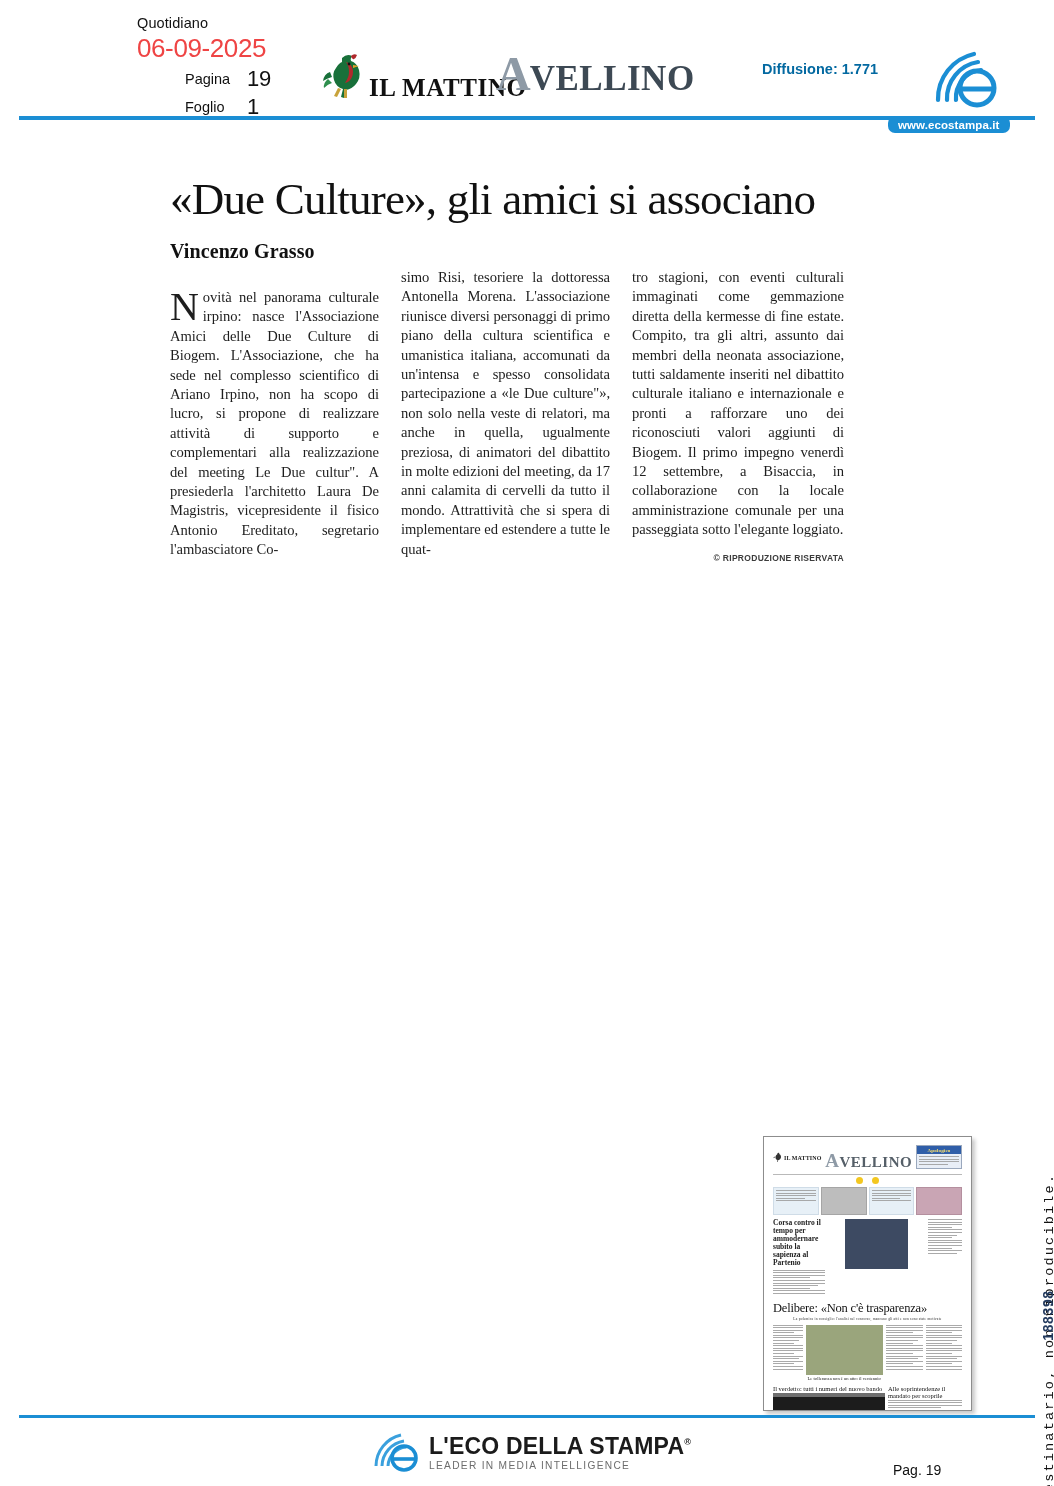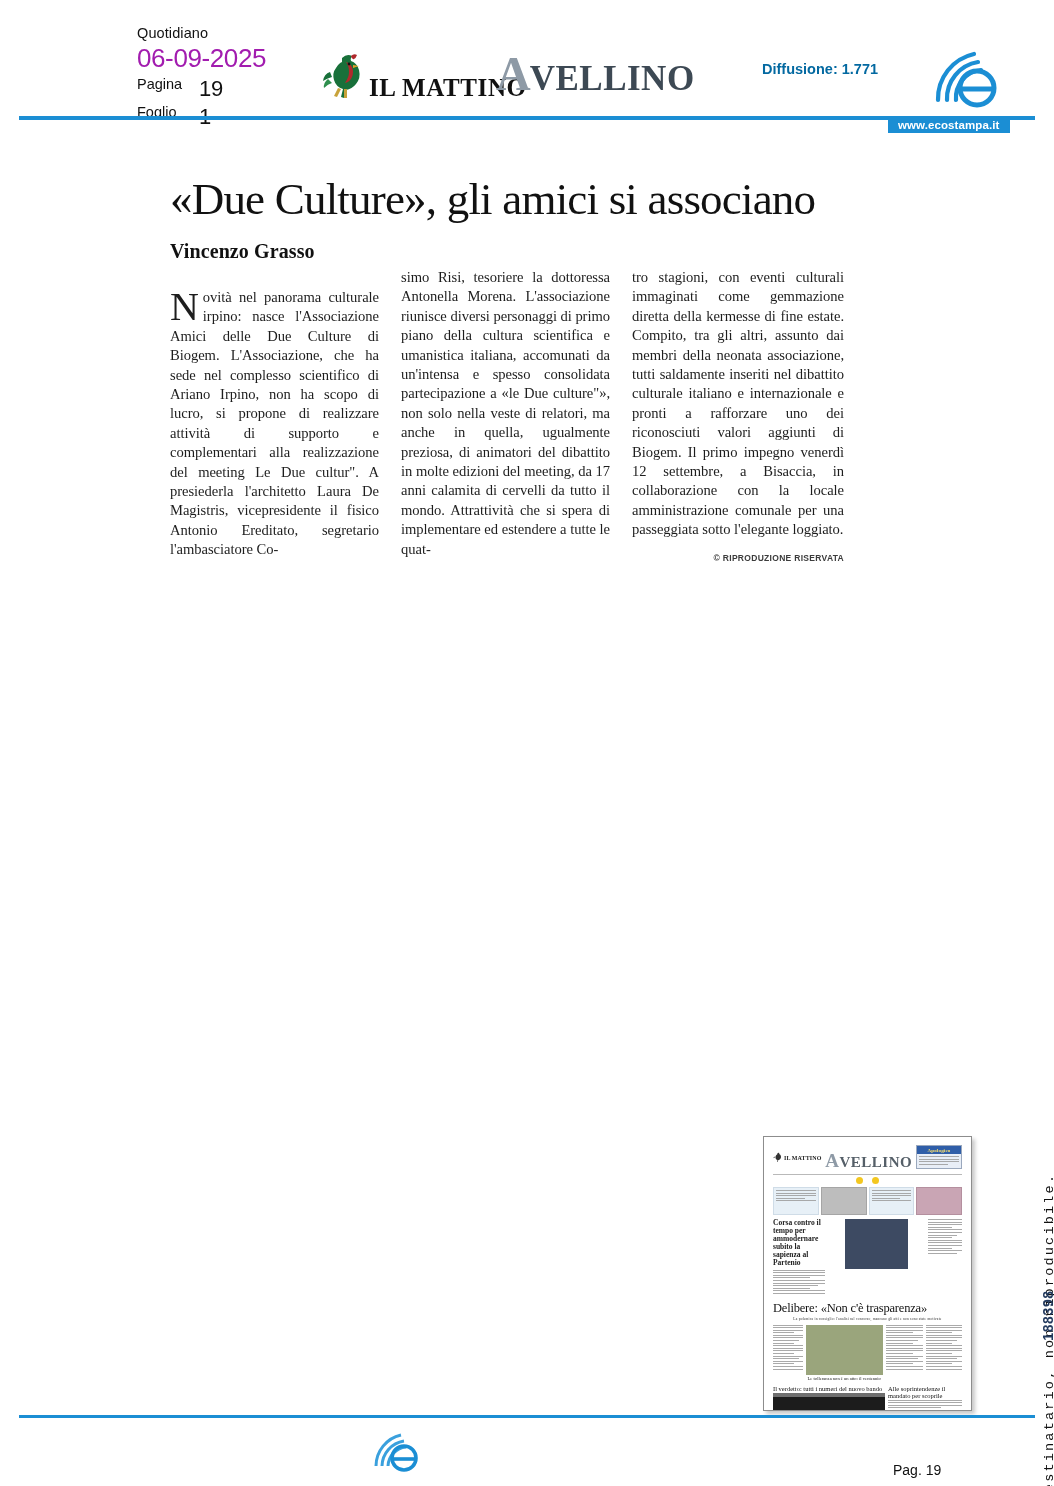--- a/index.html
+++ b/index.html
@@ -17,40 +17,41 @@
 
   
   .clip-header {
     position: absolute;
     left: 0; top: 0;
     width: 1054px;
     height: 128px;
   }
   .meta-block {
     position: absolute;
-    left: 137px; top: 24px;
+    left: 137px; top: 14px;
     width: 230px;
   }
   .meta-kicker {
     font-size: 14.5px;
     color: #111;
     letter-spacing: 0.1px;
     line-height: 1.25;
   }
   .meta-date {
     font-size: 26px;
     letter-spacing: -0.4px;
-    color: #a21caf;
+    color: #ef4444;
     line-height: 1.18;
     margin-top: 1px;
   }
   .meta-row {
     display: flex;
-    align-items: flex-start;
+    align-items: center;
     margin-top: 2px;
+    margin-left: 48px;
   }
   .meta-row-label {
     font-size: 14.5px;
     color: #111;
     width: 62px;
     flex: 0 0 62px;
   }
   .meta-row-value {
     font-size: 22px;
     color: #111;
@@ -124,20 +125,21 @@
     left: 888px; top: 116px;
     height: 17px;
     background: #1b8ed4;
     color: #ffffff;
     font-size: 11.5px;
     font-weight: bold;
     padding: 1px 10px 0 10px;
     letter-spacing: 0.1px;
     line-height: 16px;
     white-space: nowrap;
+    border-radius: 7px;
   }
 
   
   .article {
     position: absolute;
     left: 170px; top: 170px;
     width: 668px;
   }
   .art-kicker {
     font-family: "Liberation Serif", serif;
@@ -666,15 +668,19 @@
     <g fill="none" stroke="#3aa0dd" stroke-width="3">
       <path d="M2 34 A32 32 0 0 1 27 3"></path>
       <path d="M8 34 A26 26 0 0 1 30 9"></path>
       <path d="M14 34 A20 20 0 0 1 32 15"></path>
     </g>
     <g fill="none" stroke="#1b8ed4" stroke-width="3.6">
       <circle cx="30" cy="26" r="12"></circle>
       <path d="M19 27 h22"></path>
     </g>
   </svg>
+  <div class="footer-text">
+    <div class="footer-title"><span>L'ECO DELLA STAMPA</span><sup>®</sup></div>
+    <div class="footer-sub">LEADER IN MEDIA INTELLIGENCE</div>
+  </div>
 </div>
 
 <div class="footer-page">Pag. 19</div>
 
 </body></html>

